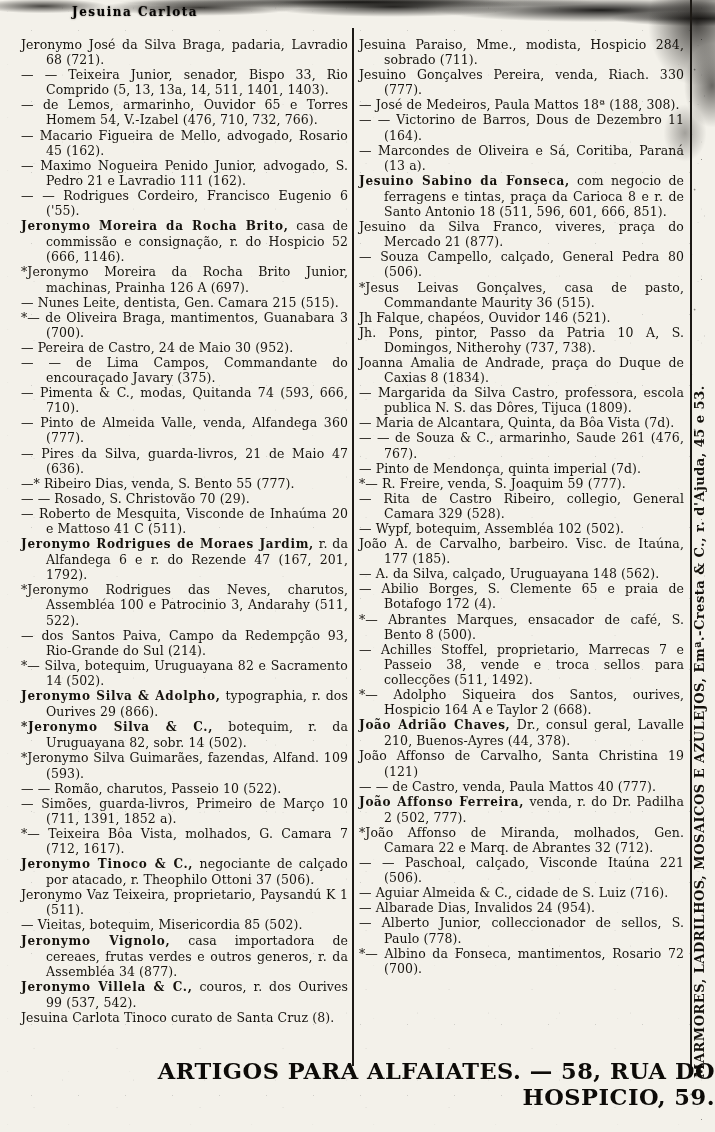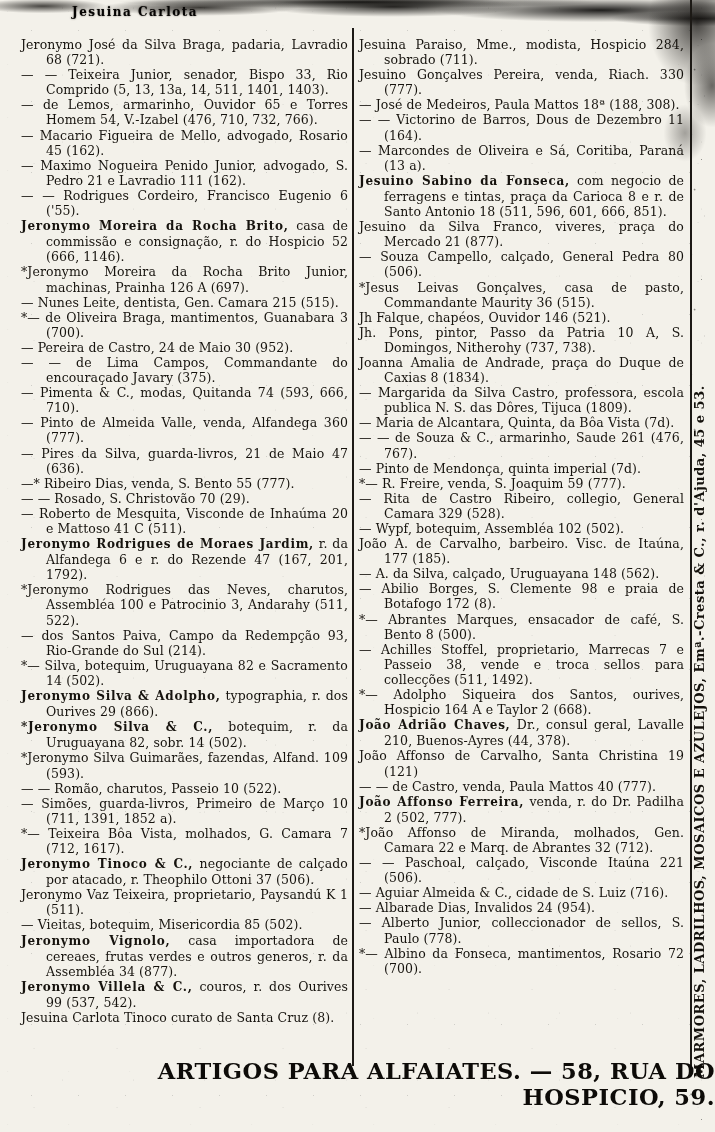--- a/index.html
+++ b/index.html
@@ -153,21 +153,21 @@
       <div class="entry"><span>Joanna Amalia de Andrade, praça do Duque de Caxias 8 (1834).</span></div>
       <div class="entry"><span>— Margarida da Silva Castro, professora, escola publica N. S. das Dôres, Tijuca (1809).</span></div>
       <div class="entry"><span>— Maria de Alcantara, Quinta, da Bôa Vista (7d).</span></div>
       <div class="entry"><span>— — de Souza &amp; C., armarinho, Saude 261 (476, 767).</span></div>
       <div class="entry"><span>— Pinto de Mendonça, quinta imperial (7d).</span></div>
       <div class="entry"><span>*— R. Freire, venda, S. Joaquim 59 (777).</span></div>
       <div class="entry"><span>— Rita de Castro Ribeiro, collegio, General Camara 329 (528).</span></div>
       <div class="entry"><span>— Wypf, botequim, Assembléa 102 (502).</span></div>
       <div class="entry"><span>João A. de Carvalho, barbeiro. Visc. de Itaúna, 177 (185).</span></div>
       <div class="entry"><span>— A. da Silva, calçado, Uruguayana 148 (562).</span></div>
-      <div class="entry"><span>— Abilio Borges, S. Clemente 98 e praia de Botafogo 172 (8).</span></div>
+      <div class="entry"><span>— Abilio Borges, S. Clemente 65 e praia de Botafogo 172 (4).</span></div>
       <div class="entry"><span>*— Abrantes Marques, ensacador de café, S. Bento 8 (500).</span></div>
       <div class="entry"><span>— Achilles Stoffel, proprietario, Marrecas 7 e Passeio 38, vende e troca sellos para collecções (511, 1492).</span></div>
       <div class="entry"><span>*— Adolpho Siqueira dos Santos, ourives, Hospicio 164 A e Taylor 2 (668).</span></div>
       <div class="entry"><span class="lead">João Adrião Chaves,</span><span> Dr., consul geral, Lavalle 210, Buenos-Ayres (44, 378).</span></div>
       <div class="entry"><span>João Affonso de Carvalho, Santa Christina 19 (121)</span></div>
       <div class="entry"><span>— — de Castro, venda, Paula Mattos 40 (777).</span></div>
       <div class="entry"><span class="lead">João Affonso Ferreira,</span><span> venda, r. do Dr. Padilha 2 (502, 777).</span></div>
       <div class="entry"><span>*João Affonso de Miranda, molhados, Gen. Camara 22 e Marq. de Abrantes 32 (712).</span></div>
       <div class="entry"><span>— — Paschoal, calçado, Visconde Itaúna 221 (506).</span></div>
       <div class="entry"><span>— Aguiar Almeida &amp; C., cidade de S. Luiz (716).</span></div>

